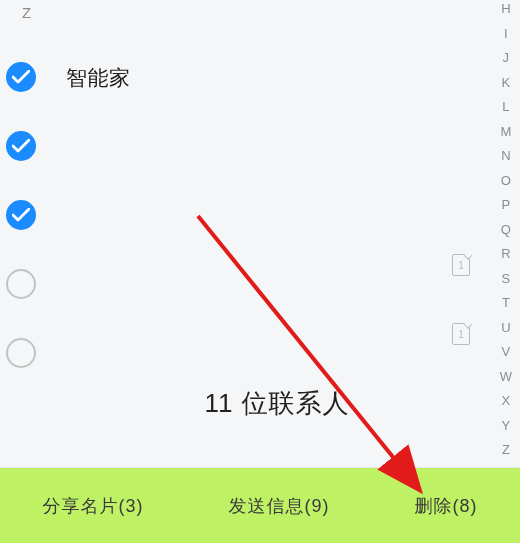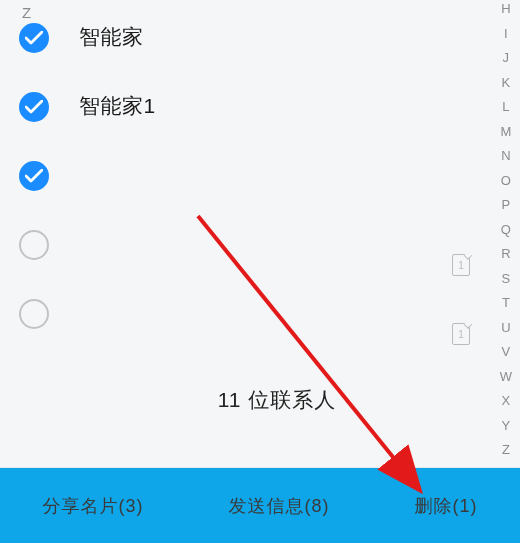--- a/index.html
+++ b/index.html
@@ -19,23 +19,23 @@
     .section-header {
       padding: 4px 22px 2px;
       color: #8a8a8a;
       font-size: 15px;
     }
     .contact-list {
       flex: 0 0 auto;
     }
     .contact-item {
       display: flex;
-      align-items: flex-start;
+      align-items: flex-end;
       height: 69px;
-      padding-left: 19px;
+      padding-left: 6px;
     }
     .checkbox {
       width: 30px;
       height: 30px;
       border-radius: 50%;
       flex-shrink: 0;
       position: relative;
     }
     .checkbox.checked {
       background: #1b8cff;
@@ -94,33 +94,33 @@
       padding-top: 2px;
     }
     .index-letter {
       font-size: 13px;
       color: #8a8c8e;
       font-weight: 400;
       line-height: 1;
     }
     .footer-text {
       text-align: center;
-      font-size: 21px;
+      font-size: 26px;
       color: #222;
       margin-top: 18px;
       letter-spacing: 1px;
       padding-left: 34px;
     }
     .bottom-bar {
       position: absolute;
       bottom: 0;
       left: 0;
       right: 0;
       height: 76px;
-      background: #0ea5e9;
+      background: #bef264;
       border-top: 1px solid #e6e7e8;
       display: flex;
       align-items: center;
       justify-content: space-around;
       padding: 0 0;
     }
     .bottom-btn {
       font-size: 18px;
       color: #3a3a3a;
       letter-spacing: 1px;
@@ -150,21 +150,20 @@
         <span class="contact-name">智能家</span>
       </div>
     </div>
     <div class="row-wrap">
       <div class="contact-item">
         <div class="checkbox checked">
           <svg width="18" height="14" viewBox="0 0 18 14">
               <path d="M1 7 L6 12 L17 1" stroke="#fff" stroke-width="2.8" fill="none" stroke-linecap="round" stroke-linejoin="round"></path>
             </svg>
         </div>
-        <span class="contact-name">智能家1</span>
       </div>
     </div>
     <div class="row-wrap">
       <div class="contact-item">
         <div class="checkbox checked">
           <svg width="18" height="14" viewBox="0 0 18 14">
               <path d="M1 7 L6 12 L17 1" stroke="#fff" stroke-width="2.8" fill="none" stroke-linecap="round" stroke-linejoin="round"></path>
             </svg>
         </div>
       </div>
@@ -206,22 +205,22 @@
     <span class="index-letter">U</span>
     <span class="index-letter">V</span>
     <span class="index-letter">W</span>
     <span class="index-letter">X</span>
     <span class="index-letter">Y</span>
     <span class="index-letter">Z</span>
   </div>
 
   <div class="bottom-bar">
     <div class="bottom-btn">分享名片(3)</div>
-    <div class="bottom-btn">发送信息(8)</div>
-    <div class="bottom-btn">删除(1)</div>
+    <div class="bottom-btn">发送信息(9)</div>
+    <div class="bottom-btn">删除(8)</div>
   </div>
 </div>
 
 <svg class="arrow-overlay" width="520" height="543">
   <defs>
     <marker id="arrowhead" markerWidth="12" markerHeight="10" refX="10" refY="5" orient="auto">
       <polygon points="0 0, 12 5, 0 10" fill="#e21a1a"></polygon>
     </marker>
   </defs>
   <line x1="198" y1="216" x2="418" y2="488" stroke="#e21a1a" stroke-width="4" marker-end="url(#arrowhead)"></line>

